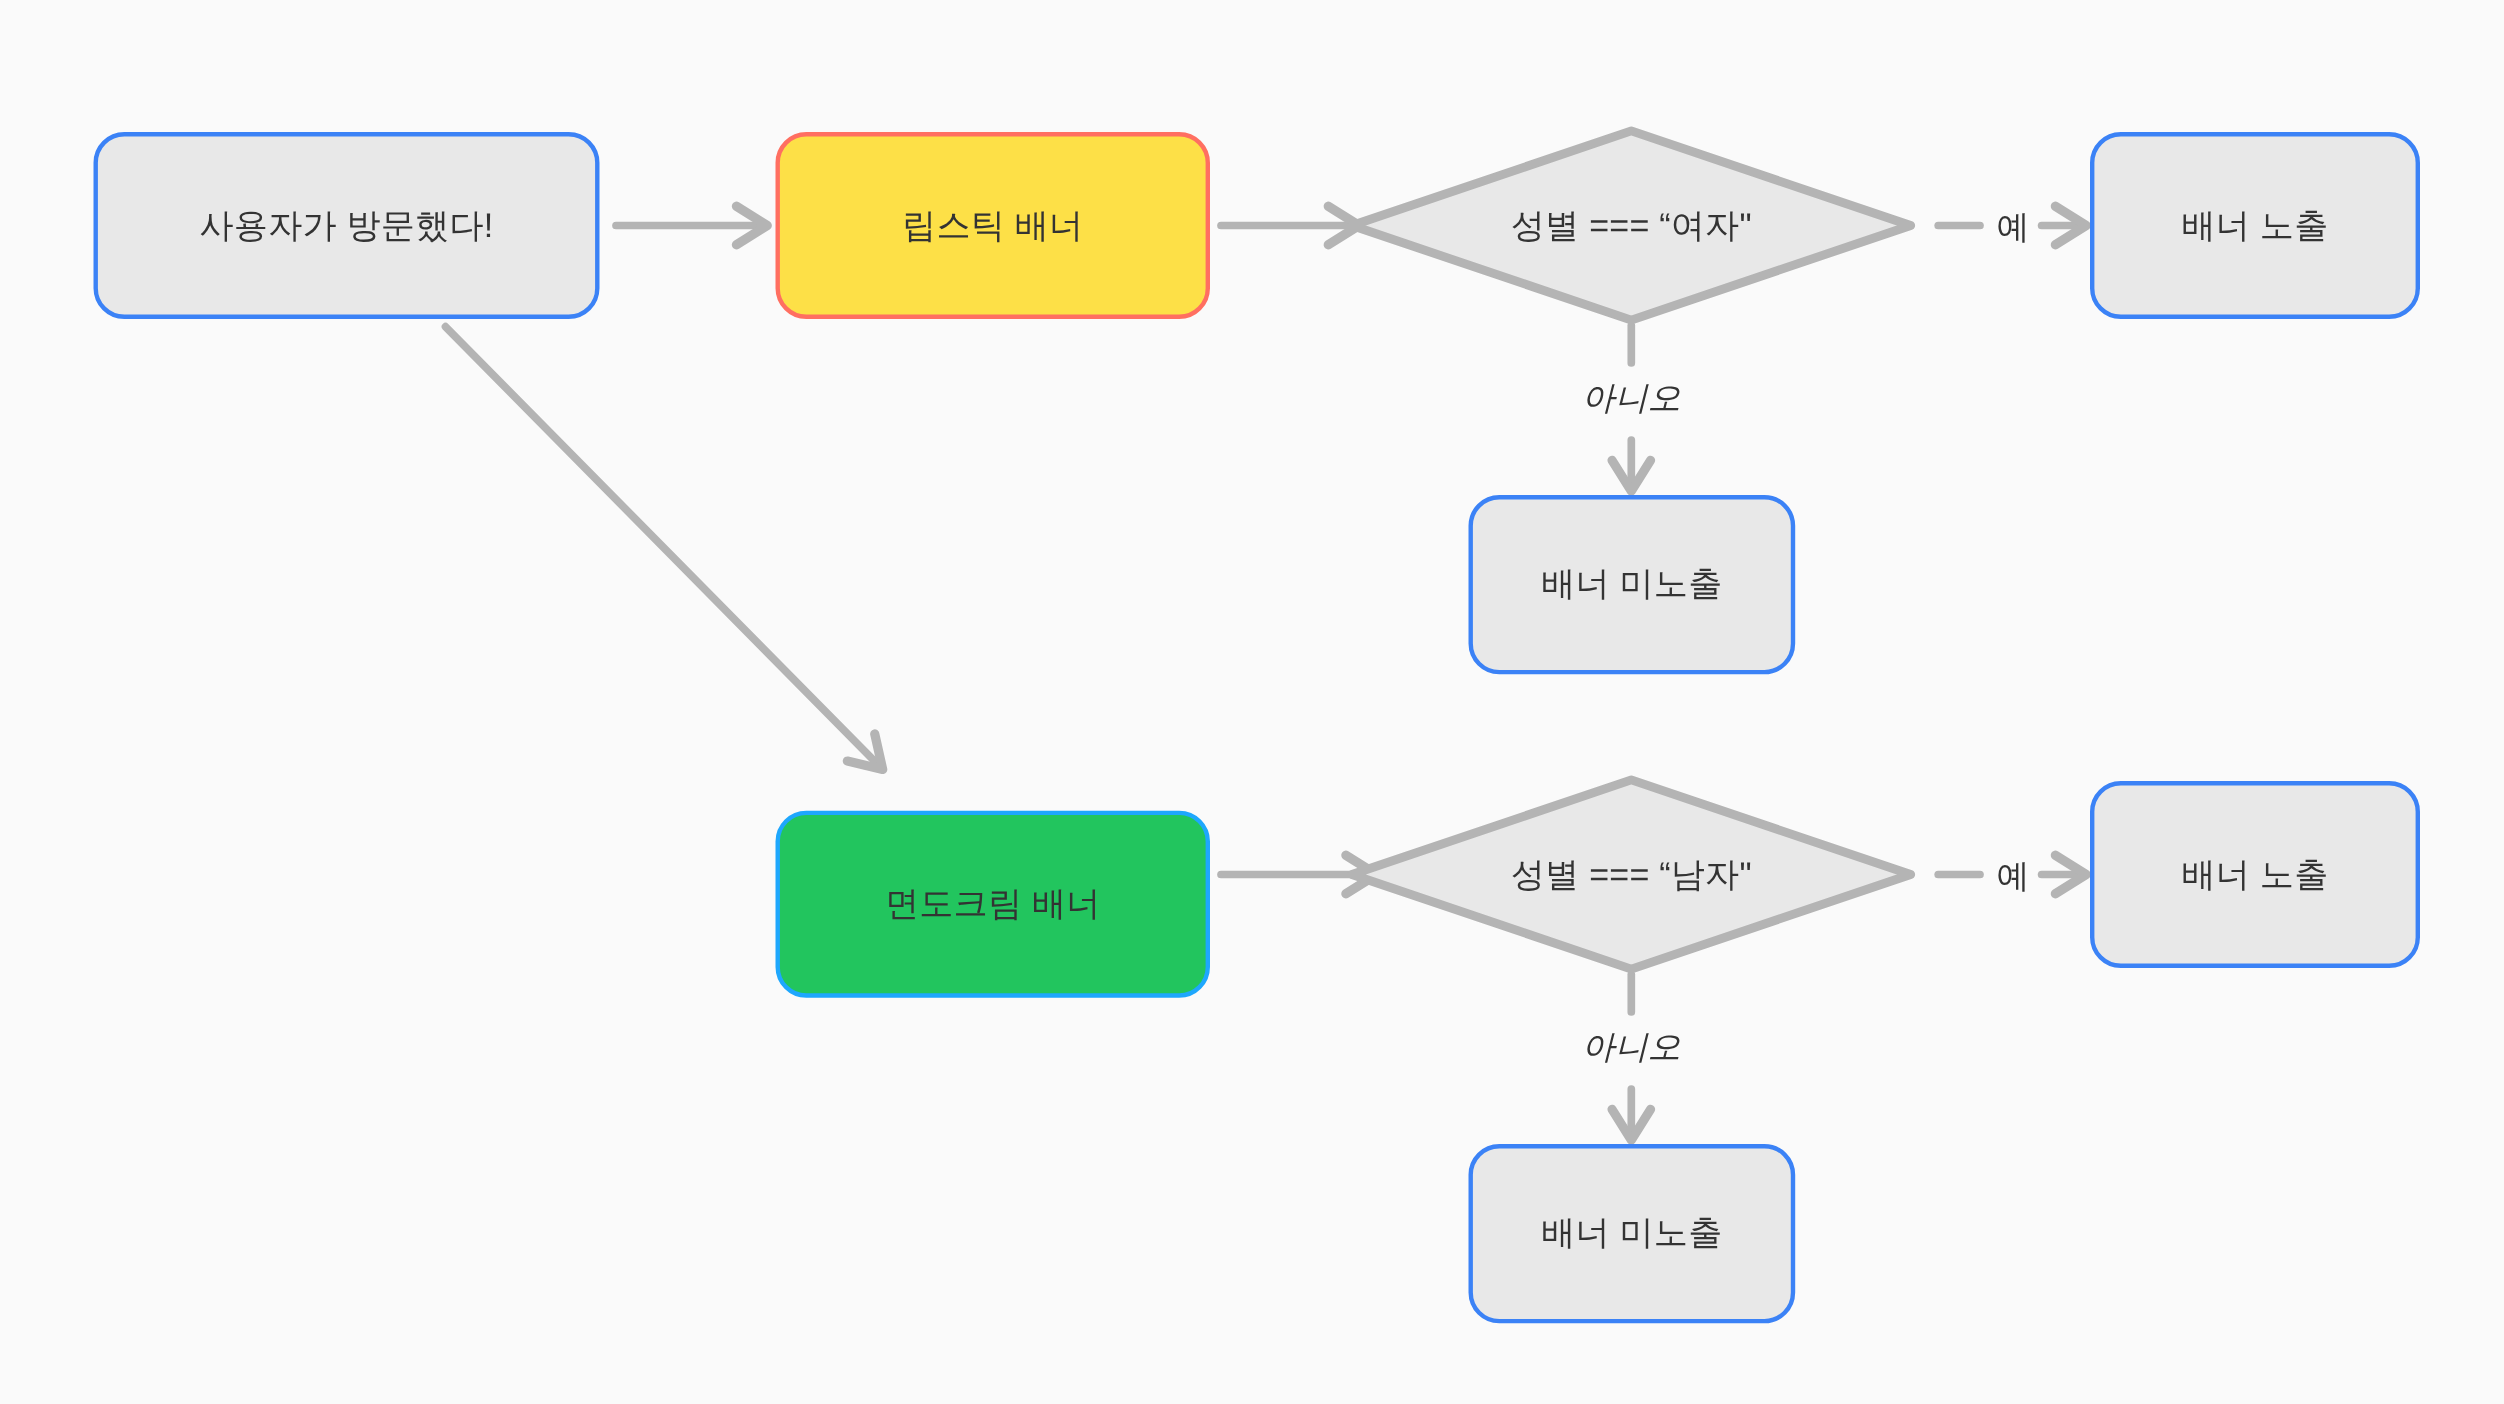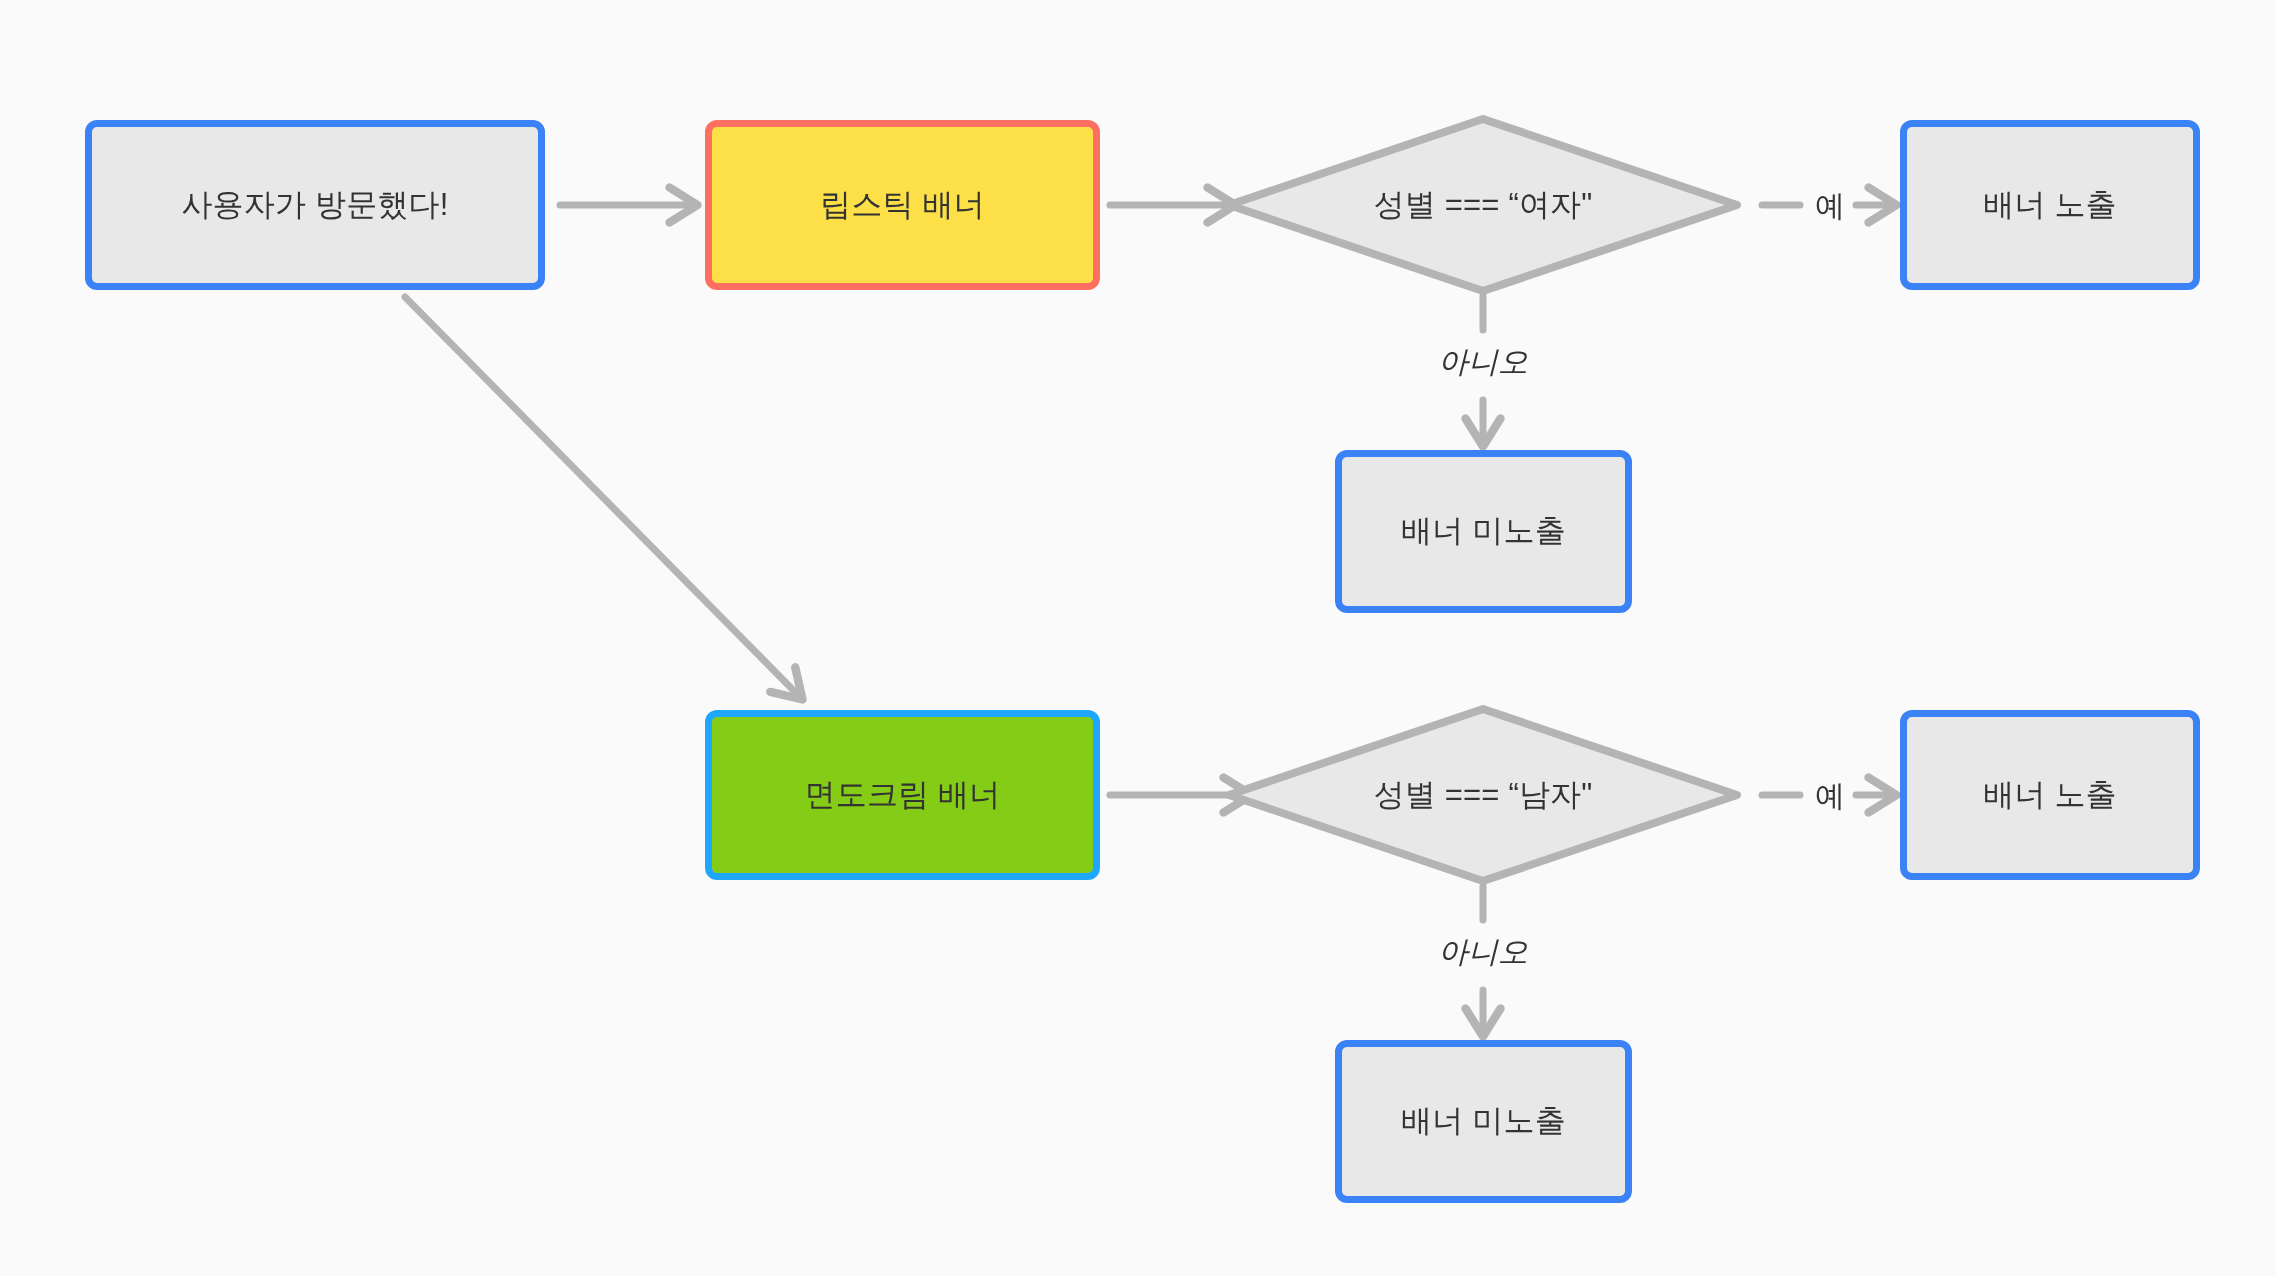--- a/index.html
+++ b/index.html
@@ -34,32 +34,33 @@
     color: #333333;
     font-size: 31px;
     letter-spacing: 0.2px;
     line-height: 1.3;
     white-space: nowrap;
     user-select: none;
   }
 
   .node-box {
     background: #e8e8e8;
-    border: 7px solid #3b82f6;
-    border-radius: 12px;
+    border: 4px solid #3b82f6;
+    border-radius: 28px;
   }
 
   .node-box.accent-red {
     background: #fde047;
     border-color: #ff6f61;
   }
 
   .node-box.accent-blue {
-    background: #84cc16;
+    background: #22c55e;
     border-color: #1ea7fd;
+    margin-top: 27px;
   }
 
   
   .node-diamond {
     background: transparent;
     border: 0;
   }
   .node-diamond .diamond-shape {
     position: absolute;
     inset: 0;

